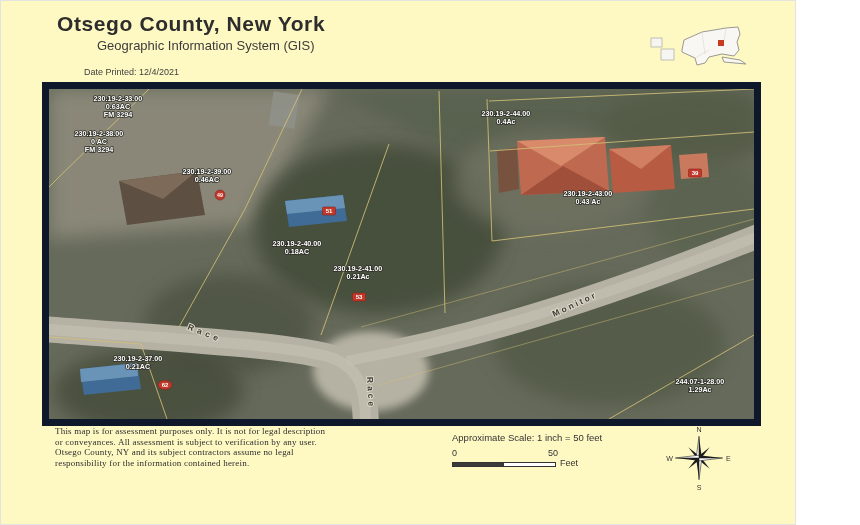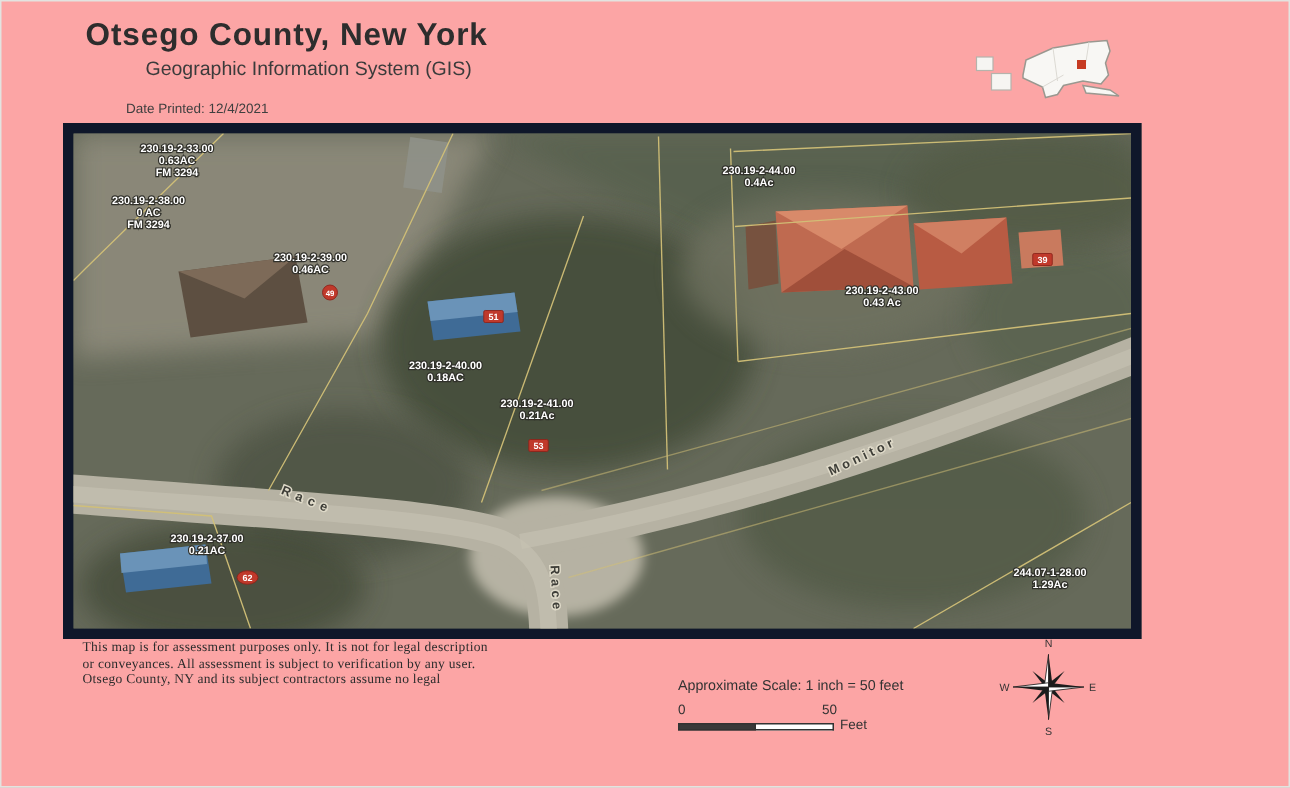--- a/index.html
+++ b/index.html
@@ -1,31 +1,31 @@
 <!DOCTYPE html>
 <html><head>
 <meta charset="utf-8">
 <style>
   html,body{margin:0;padding:0;background:#ffffff;}
   .page{
-    position:relative;width:860px;height:525px;background:#fca5a5;
+    position:relative;width:796px;height:525px;background:#fef9c3;
     font-family:"Liberation Sans",sans-serif;color:#2b2b2b;overflow:hidden;
     box-shadow:inset 0 0 0 1px #e3e3e0;
   }
   .title{position:absolute;left:57px;top:12px;font-size:21px;font-weight:bold;color:#2d2d2d;letter-spacing:.6px;}
   .subtitle{position:absolute;left:58px;top:38px;font-size:13px;color:#3b3b3b;margin-left:39px;}
   .date-printed{position:absolute;left:60px;top:67px;font-size:9px;color:#3f3f3f;padding-left:24px;}
   .locator{position:absolute;left:648px;top:18px;}
   .map-frame{position:absolute;left:42px;top:82px;width:705px;height:330px;border:7px solid #0f172a;background:#666a5a;}
   .map-frame svg{display:block;}
   .disclaimer{position:absolute;left:55px;top:423px;width:360px;}
   .disc-title{font-size:12px;font-weight:bold;text-decoration:underline;color:#1f1f1f;letter-spacing:.3px;}
   .disc-line{font-size:9px;color:#2d2d2d;line-height:10.5px;letter-spacing:.2px;font-family:Liberation Serif, serif;}
   .disc-body{margin-top:3px;}
-  .scale-block{position:absolute;left:452px;top:452px;width:180px;}
+  .scale-block{position:absolute;left:452px;top:432px;width:180px;}
   .scale-label{font-size:9.5px;color:#333;}
   .scalebar-nums{display:flex;justify-content:space-between;width:106px;margin-top:5px;font-size:9px;color:#333;padding:0 0 1px 0;}
   .scalebar-row{display:flex;align-items:flex-end;}
   .seg{display:inline-block;width:52px;height:5px;box-sizing:border-box;}
   .seg.dark{background:#3a3a3a;border:1px solid #333;}
   .seg.light{background:#fff;border:1px solid #333;border-left:none;}
   .feet{font-size:9px;color:#333;margin-left:4px;line-height:8px;}
   .compass{position:absolute;left:664px;top:422px;}
 </style>
 </head>
@@ -190,20 +190,21 @@
         </g>
       </g>
     </svg>
   </div>
 
   <div class="disclaimer">
     <div class="disc-body">
       <div class="disc-line">This map is for assessment purposes only. It is not for legal description</div>
       <div class="disc-line">or conveyances. All assessment is subject to verification by any user.</div>
       <div class="disc-line">Otsego County, NY and its subject contractors assume no legal</div>
+      <div class="disc-line">responsibility for the information contained herein.</div>
     </div>
   </div>
 
   <div class="scale-block">
     <div class="scale-label">Approximate Scale: 1 inch = 50 feet</div>
     <div class="scalebar-nums">
       <span>0</span>
       <span>50</span>
     </div>
     <div class="scalebar-row">

